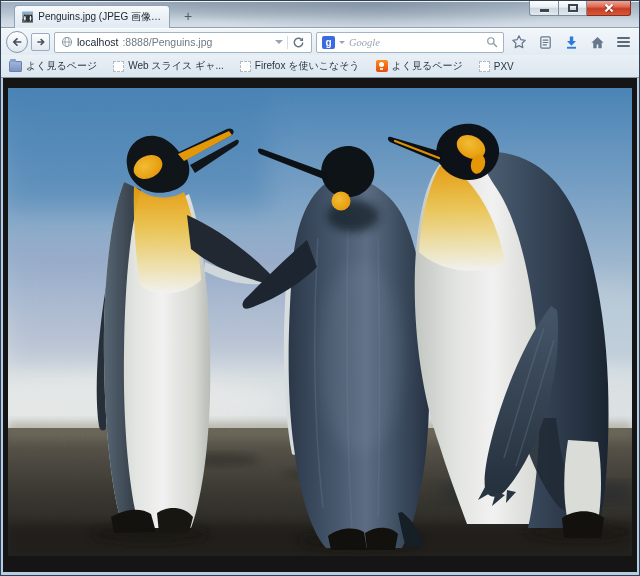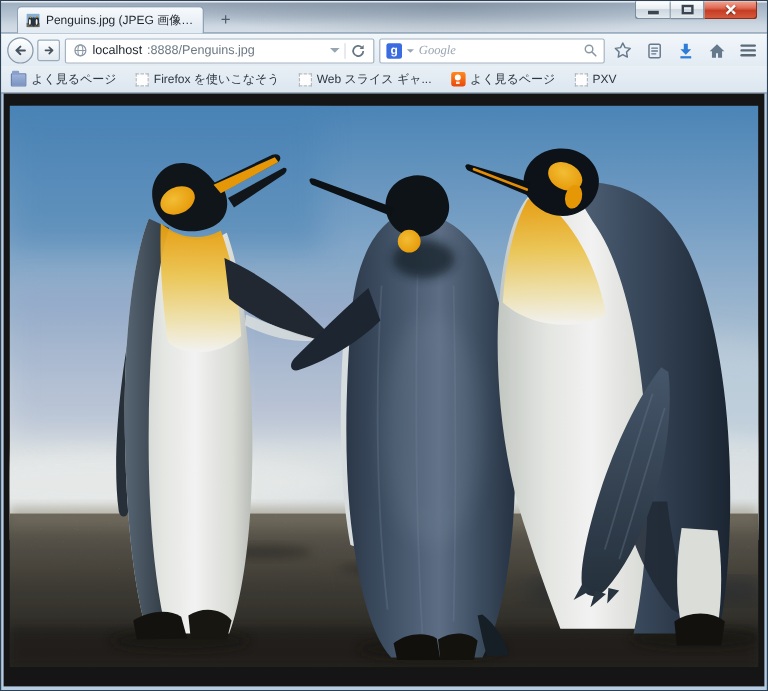--- a/index.html
+++ b/index.html
@@ -247,25 +247,25 @@
     </button>
   </div>
 
   <div class="bookmarks-toolbar">
     <div class="bm-item">
       <span class="bm-folder-ico"></span>
       <span>よく見るページ</span>
     </div>
     <div class="bm-item">
       <span class="bm-default-ico"></span>
-      <span>Firefox を使いこなそう</span>
+      <span>Web スライス ギャ...</span>
     </div>
     <div class="bm-item">
       <span class="bm-default-ico"></span>
-      <span>Web スライス ギャ...</span>
+      <span>Firefox を使いこなそう</span>
     </div>
     <div class="bm-item">
       <span class="bm-suggested-ico"></span>
       <span>よく見るページ</span>
     </div>
     <div class="bm-item">
       <span class="bm-default-ico"></span>
       <span>PXV</span>
     </div>
   </div>

